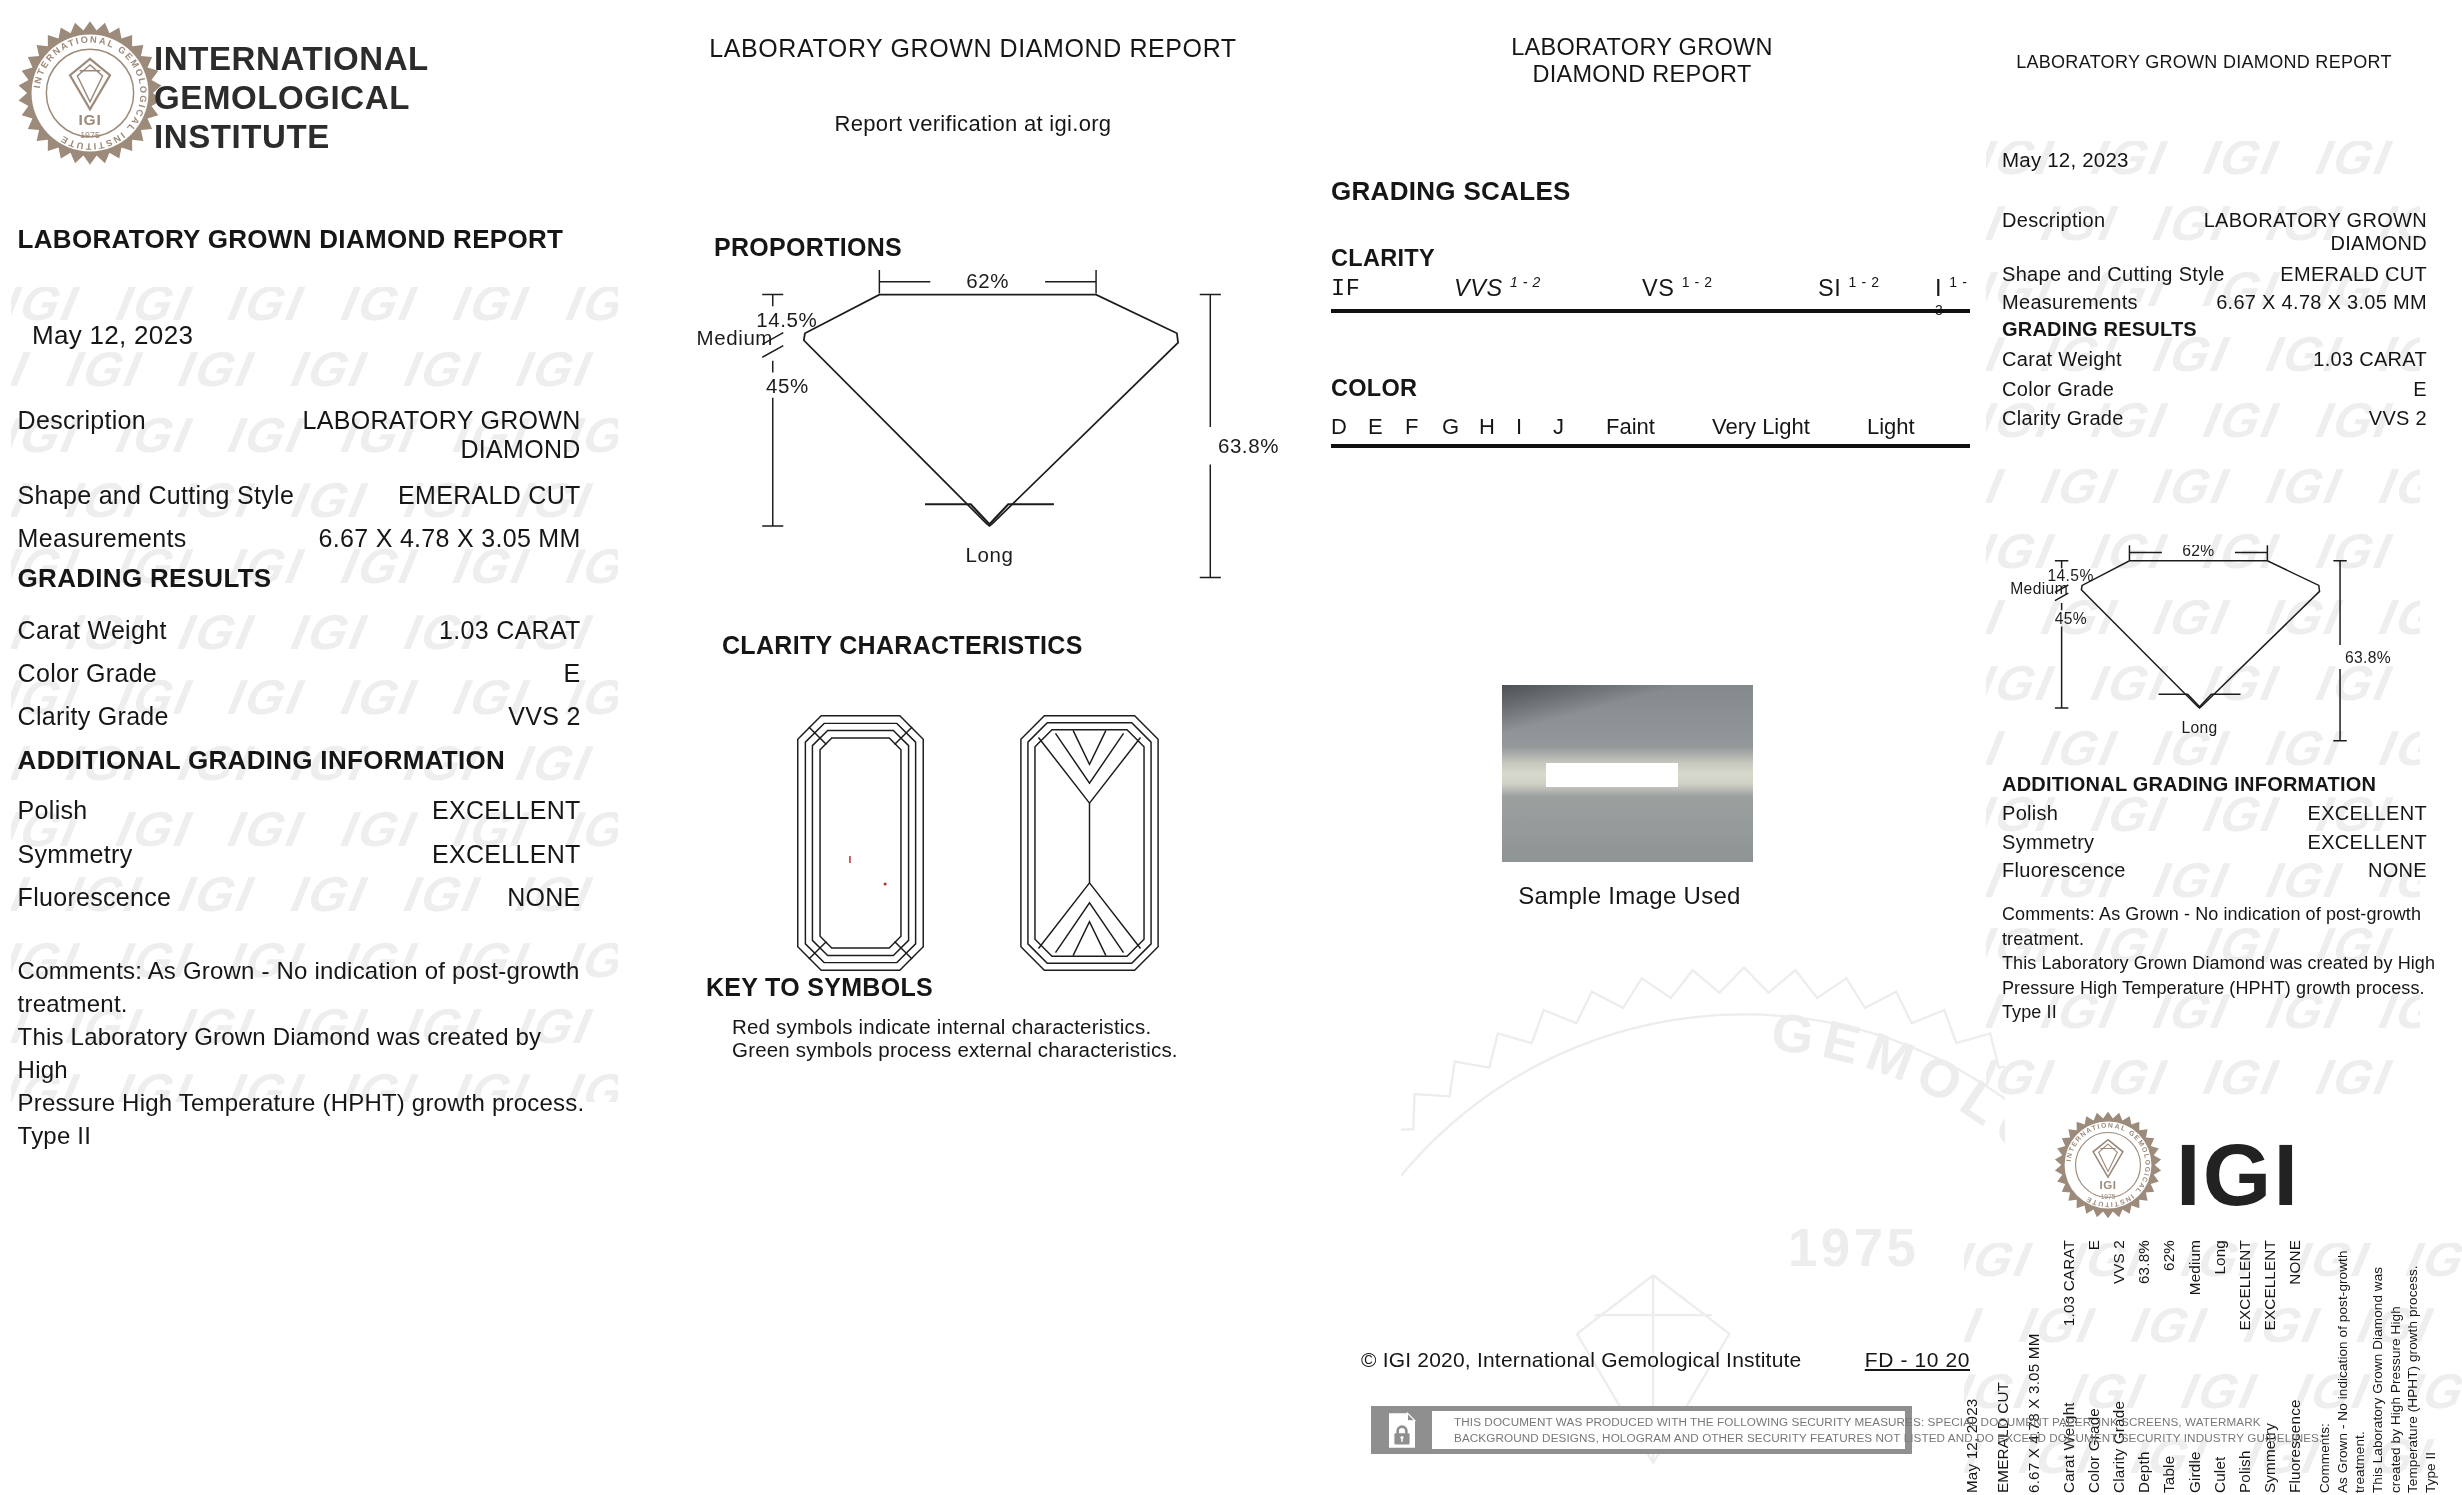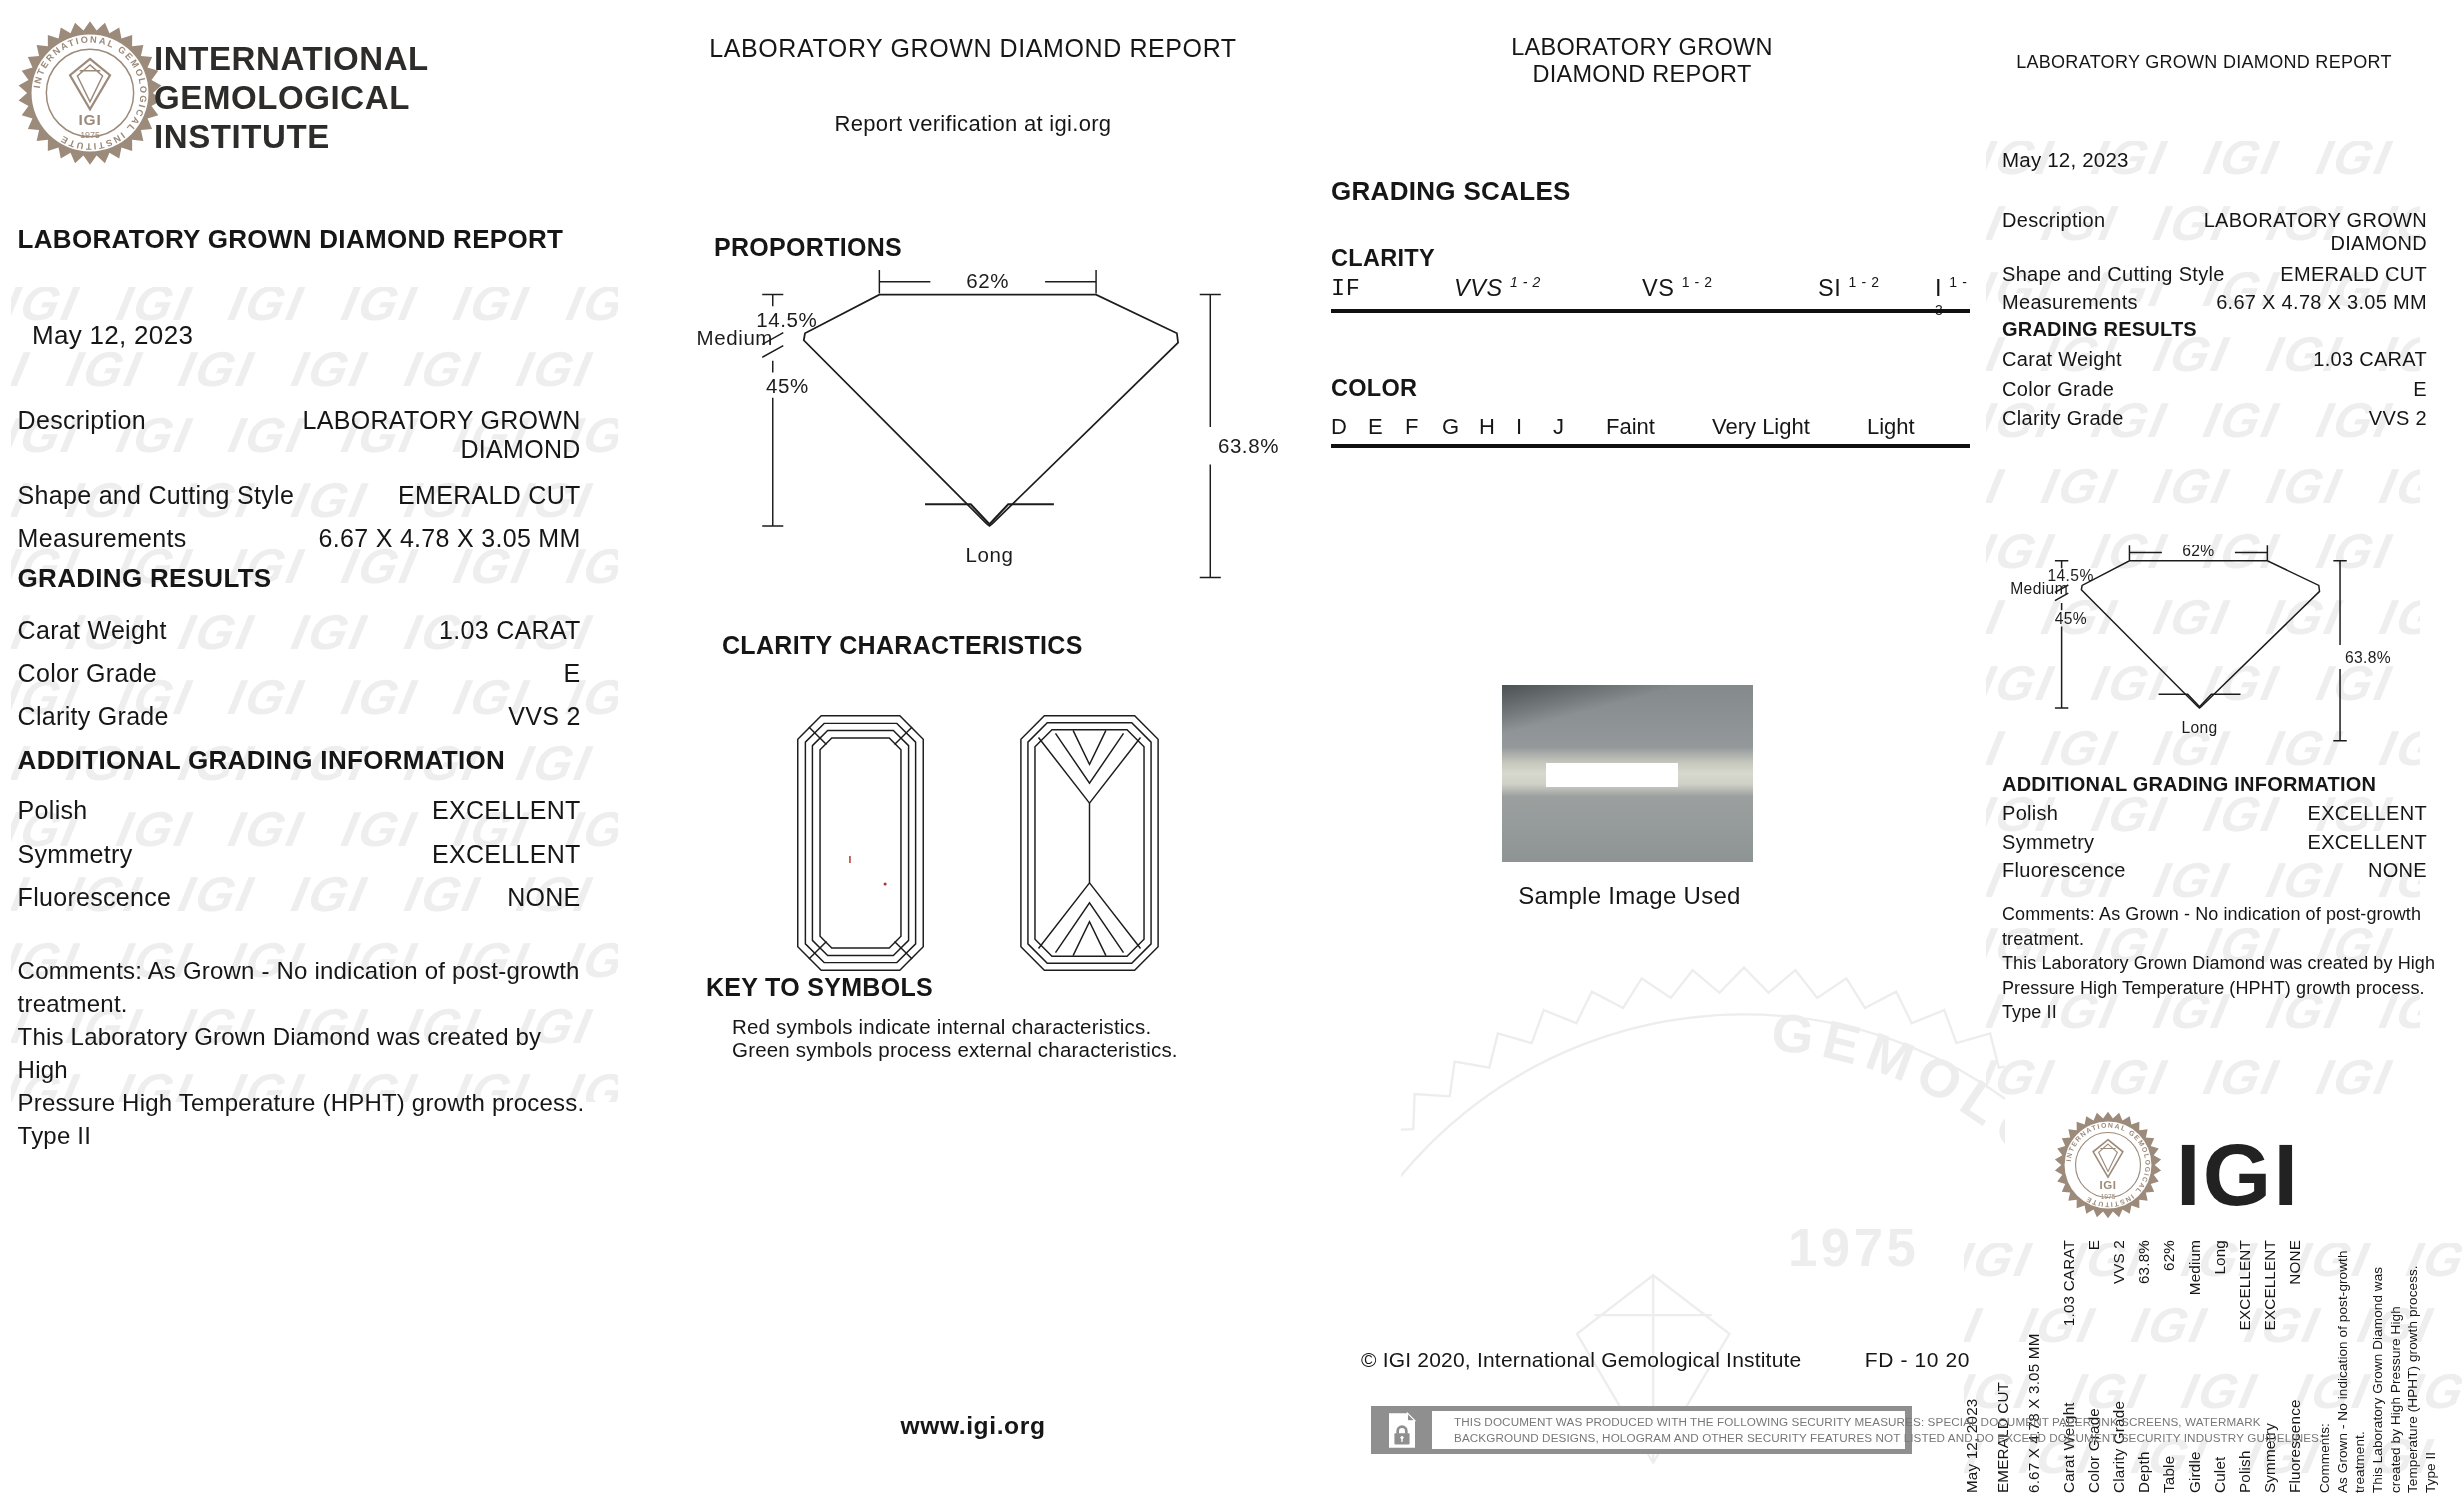--- a/index.html
+++ b/index.html
@@ -381,21 +381,20 @@
       <path d="M33,400 L120,288 L207,400"></path>
       <path d="M62,407 L120,322 L178,407"></path>
       <path d="M92,412 L120,354 L148,412"></path>
     </g>
   </svg>
 
   <div class="abs sec-head" style="left:706px;top:973px;">KEY TO SYMBOLS</div>
   <div class="abs keyline" style="left:732px;top:1015px;">Red symbols indicate internal characteristics.</div>
   <div class="abs keyline" style="left:732px;top:1038px;">Green symbols process external characteristics.</div>
 
-  <div class="abs b z2" style="left:709px;top:1412px;width:528px;text-align:center;font-size:24.6px;letter-spacing:0.6px;">www.igi.org</div>
 
   <div class="abs ctr z2" style="left:1378px;top:34px;width:528px;font-size:23.5px;letter-spacing:0.3px;">
     <div>LABORATORY GROWN</div>
     <div>DIAMOND REPORT</div>
   </div>
 
   <div class="abs sec-head" style="left:1331px;top:176px;font-size:26px;">GRADING SCALES</div>
   <div class="abs sec-head" style="left:1331px;top:245px;font-size:23.5px;">CLARITY</div>
 
   <div class="gs-grades" style="left:1331px;top:274px;width:639px;">
@@ -425,21 +424,21 @@
   </div>
 
   <div class="rule" style="left:1331px;top:444px;width:639px;"></div>
 
   <div class="sample" style="left:1502px;top:685px;width:251px;height:177px;">
     <div class="tag"></div>
   </div>
   <div class="abs ctr z2" style="left:1442px;top:882px;width:375px;font-size:24px;letter-spacing:0.3px;">Sample Image Used</div>
 
   <div class="abs z2" style="left:1361px;top:1348px;font-size:21px;letter-spacing:0.2px;">© IGI 2020, International Gemological Institute</div>
-  <div class="abs z2 rt" style="left:1788px;top:1348px;width:182px;font-size:21px;letter-spacing:0.6px;">FD - 10 20</div>
+  <div class="abs z2 rt" style="left:1788px;top:1348px;width:182px;font-size:21px;letter-spacing:0.6px;text-decoration:underline;">FD - 10 20</div>
 
   <div class="sec-strip" style="left:1371px;top:1406px;width:541px;height:48px;">
     <svg width="34" height="39" viewBox="0 0 60 72" style="position:absolute;left:14px;top:4.7px;">
       <path d="M6,4 H40 L54,18 V68 H6 Z" fill="#ffffff"></path>
       <path d="M40,4 L40,18 H54 Z" fill="#8f8f8f" stroke="#ffffff" stroke-width="2"></path>
       <path d="M22,42 v-5 a8,8 0 0 1 16,0 v5" fill="none" stroke="#8f8f8f" stroke-width="5"></path>
       <rect x="16" y="41" width="28" height="21" rx="2" fill="#8f8f8f"></rect>
       <circle cx="30" cy="49" r="3" fill="#ffffff"></circle>
       <rect x="28.7" y="51" width="2.6" height="6" fill="#ffffff"></rect>
     </svg>

